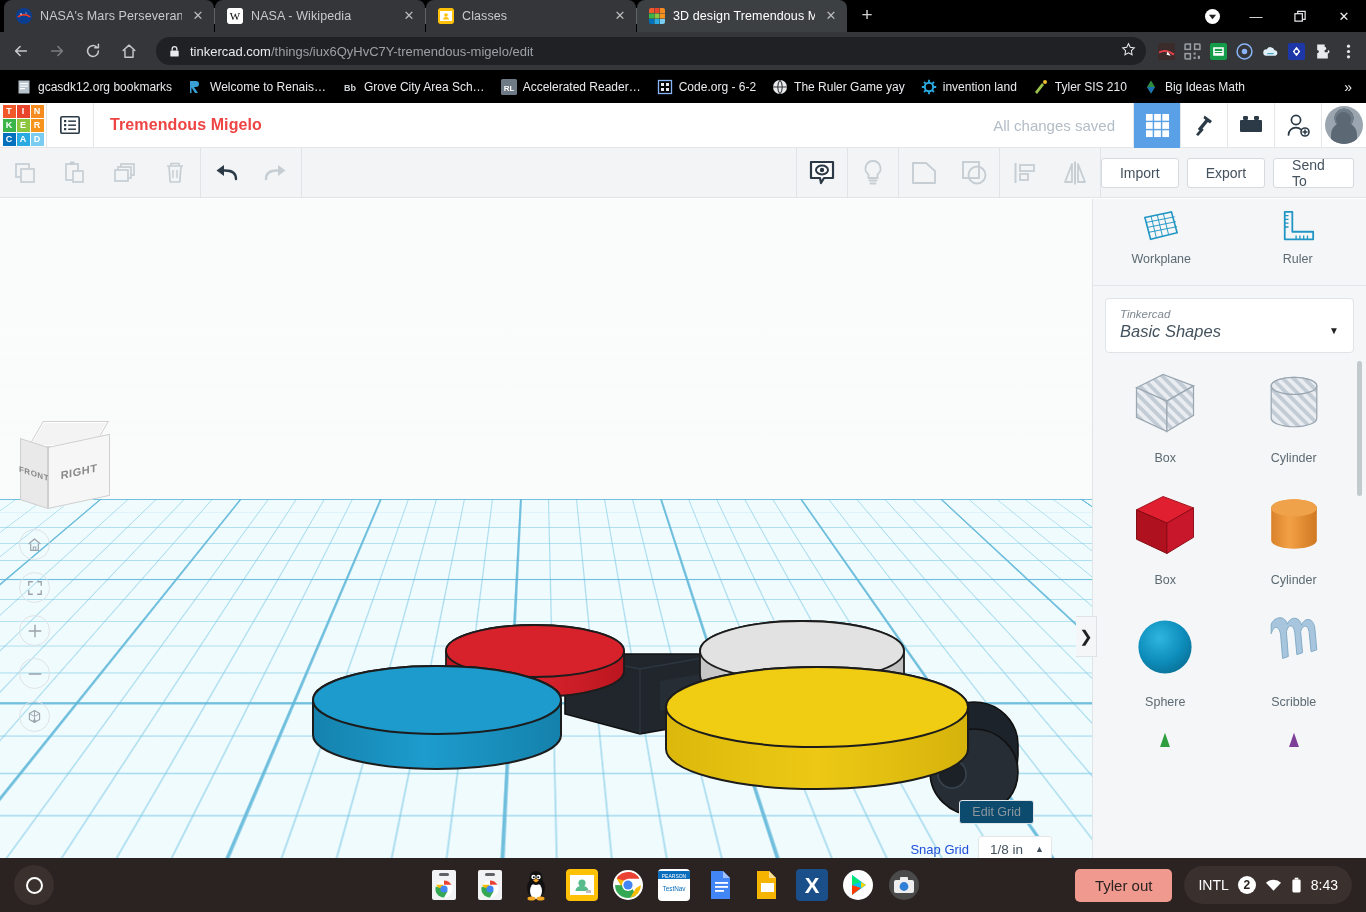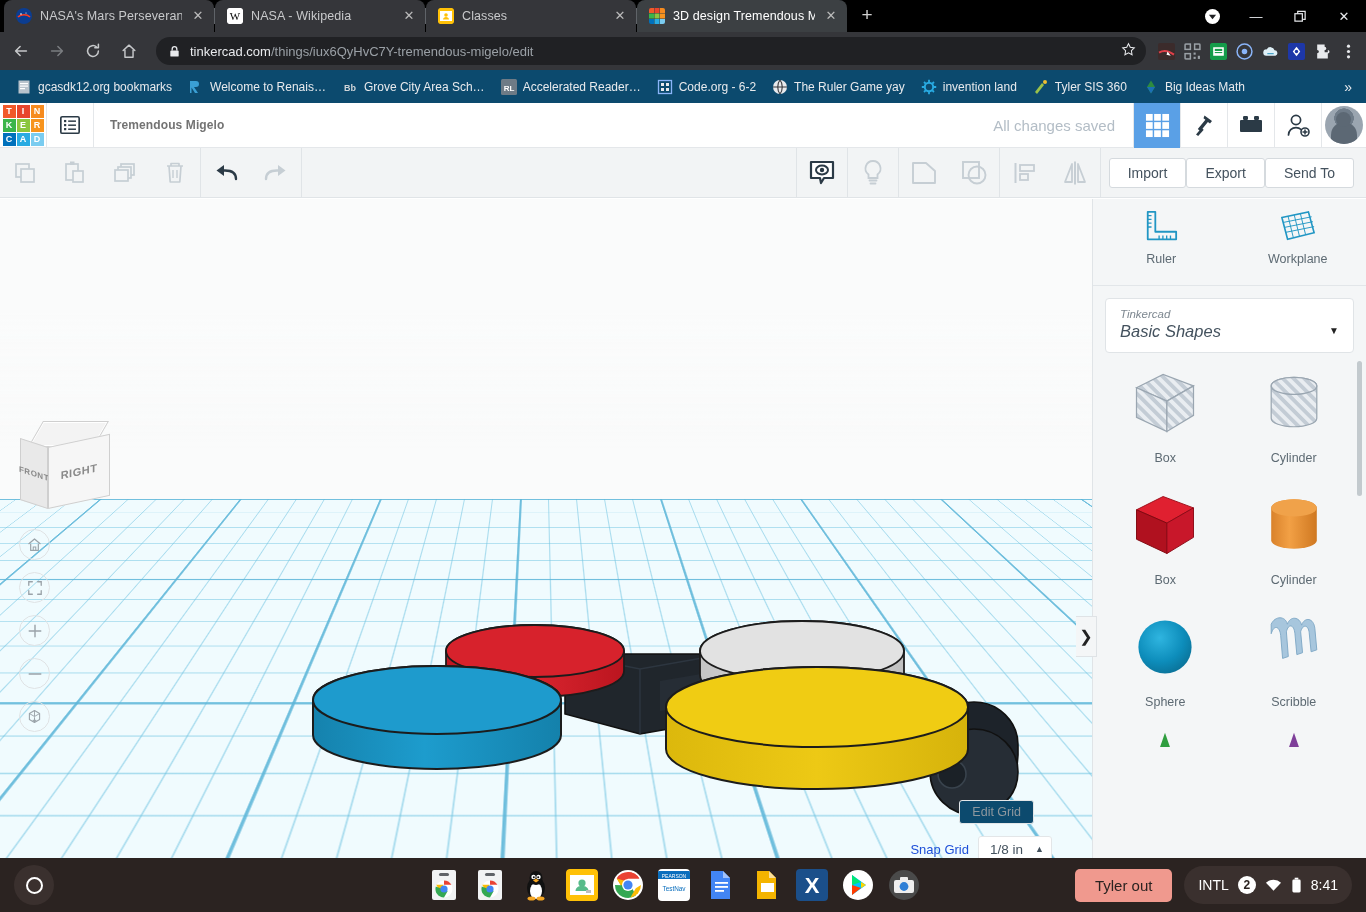--- a/index.html
+++ b/index.html
@@ -58,21 +58,21 @@
   }
   .omni-url { flex:1; white-space:nowrap; overflow:hidden; }
   .omni-url .host { color:#e8eaed; }
   .omni-url .path { color:#9aa0a6; }
   .star { color:#e8eaed; font-size:14px; }
   .ext-icons { display:flex; align-items:center; gap:9px; padding-right:3px; }
   .ext { width:17px; height:17px; flex-shrink:0; border-radius:2px; }
 
   
   .bookmarks {
-    height:33px; background:#0c4a6e; display:flex; align-items:center;
+    height:33px; background:#000000; display:flex; align-items:center;
     padding:0 8px; gap:0; color:#e8eaed; font-size:12px; overflow:hidden;
   }
   .bm { display:flex; align-items:center; gap:6px; padding:3px 8px; border-radius:4px;
         white-space:nowrap; flex-shrink:0;}
   .bm .bmi { width:16px; height:16px; flex-shrink:0; }
   .bm-overflow { margin-left:auto; color:#e8eaed; font-size:14px; padding:0 6px; }
 
   
   .app { width:1366px; height:809px; background:#fff; position:relative; }
 
@@ -81,21 +81,21 @@
     display:flex; align-items:center; position:relative;
   }
   .tc-logo { width:46px; height:45px; display:flex; align-items:center; justify-content:center; }
   .logo-grid { display:grid; grid-template-columns:repeat(3,13px); grid-template-rows:repeat(3,13px); gap:1px; }
   .logo-grid span {
     font-size:9px; font-weight:bold; color:#fff; display:flex;
     align-items:center; justify-content:center; font-family:"Liberation Sans",sans-serif;
   }
   .hdr-divider { width:1px; height:45px; background:#e4e7ea; }
   .hamburger { width:46px; height:45px; display:flex; align-items:center; justify-content:center; }
-  .proj-title { font-size:12px; color:#737373; font-weight:600; padding-left:16px; letter-spacing:.1px; }
+  .proj-title { font-size:16px; color:#ef4444; font-weight:600; padding-left:16px; letter-spacing:.1px; }
   .saved-text { margin-left:auto; color:#b3bdc6; font-size:15px; padding-right:18px; }
   .hdr-btn {
     width:47px; height:45px; display:flex; align-items:center; justify-content:center;
     border-left:1px solid #e4e7ea; position:relative;
   }
   .hdr-btn.sel { background:#5aa0e6; }
   .avatar-btn { width:45px;height:45px;border-left:1px solid #e4e7ea;display:flex;align-items:center;justify-content:center;}
   .avatar {
     width:38px;height:38px;border-radius:50%;
     background:radial-gradient(circle at 50% 32%, #6f7c89 0 30%, #9aa5b0 31% 100%);
@@ -109,21 +109,21 @@
   
   .tc-toolbar {
     height:50px; background:#f2f4f5; border-bottom:1px solid #e0e4e7;
     display:flex; align-items:center; position:relative;
   }
   .tb-group { display:flex; align-items:center; height:50px; }
   .tb-btn {
     width:50px; height:50px; display:flex; align-items:center; justify-content:center;
   }
   .tb-sep { width:1px; height:50px; background:#e0e4e7; }
-  .tb-right { margin-left:auto; display:flex; align-items:center; gap:0; padding-right:12px; }
+  .tb-right { margin-left:auto; display:flex; align-items:center; gap:8px; padding-right:12px; }
   .tb-text-btn {
     height:30px; padding:0 18px; border:1px solid #d5dade; background:#fff;
     border-radius:3px; color:#44525e; font-size:14px; display:flex; align-items:center;
   }
 
   
   .viewport {
     position:absolute; left:0; top:96px; width:1092px; height:713px;
     background:#fafbfb; overflow:hidden;
   }
@@ -477,21 +477,21 @@
           <path d="M8 .8v2.4M8 12.8v2.4M.8 8h2.4M12.8 8h2.4M3 3l1.7 1.7M11.3 11.3 13 13M13 3l-1.7 1.7M4.7 11.3 3 13"></path>
         </g>
       </svg>
     <span>invention land</span>
   </div>
   <div class="bm">
     <svg class="bmi" viewBox="0 0 16 16">
         <path d="M2 13 9 4l2 2-7 9z" fill="#9bc24a"></path>
         <circle cx="12" cy="3" r="2" fill="#f0c030"></circle>
       </svg>
-    <span>Tyler SIS 360</span>
+    <span>Tyler SIS 210</span>
   </div>
   <div class="bm">
     <svg class="bmi" viewBox="0 0 16 16">
         <path d="M8 1.5 12 8 8 14.5 4 8z" fill="#2e8b3f"></path>
         <path d="M8 8 12 8 8 14.5 4 8z" fill="#1b6fb5"></path>
       </svg>
     <span>Big Ideas Math</span>
   </div>
   <div class="bm-overflow">»</div>
 </div>
@@ -781,37 +781,37 @@
       </div>
     </div>
   </div>
 
   <div class="panel-toggle">❯</div>
 
   <div class="rightpanel">
     <div class="rp-tools">
       <div class="rp-tool">
         <svg width="38" height="36" viewBox="0 0 40 38">
+          <path d="M3 9 L31 3 L37 25 L9 32 Z" fill="none" stroke="#2196c4" stroke-width="1.7"></path>
+          <g stroke="#2196c4" stroke-width="1">
+            <path d="M9.5 7.6 L15 29.9M16 6.2 L21.5 28.5M22.5 4.8 L28 27.1"></path>
+            <path d="M4.4 14.2 L34.4 8.2M5.8 19.4 L35.8 13.4M7.2 24.6 L37 18.6"></path>
+          </g>
+        </svg>
+        <span class="rp-tool-label">Workplane</span>
+      </div>
+      <div class="rp-tool">
+        <svg width="38" height="36" viewBox="0 0 40 38">
           <path d="M6 3 L14 3 L14 24 L36 24 L36 32 L6 32 Z" fill="none" stroke="#2196c4" stroke-width="1.9" stroke-linejoin="round"></path>
           <g stroke="#2196c4" stroke-width="1.4">
             <path d="M6 7h4M6 11h4M6 15h4M6 19h4"></path>
             <path d="M18 32v-4M22 32v-4M26 32v-4M30 32v-4"></path>
           </g>
         </svg>
         <span class="rp-tool-label">Ruler</span>
-      </div>
-      <div class="rp-tool">
-        <svg width="38" height="36" viewBox="0 0 40 38">
-          <path d="M3 9 L31 3 L37 25 L9 32 Z" fill="none" stroke="#2196c4" stroke-width="1.7"></path>
-          <g stroke="#2196c4" stroke-width="1">
-            <path d="M9.5 7.6 L15 29.9M16 6.2 L21.5 28.5M22.5 4.8 L28 27.1"></path>
-            <path d="M4.4 14.2 L34.4 8.2M5.8 19.4 L35.8 13.4M7.2 24.6 L37 18.6"></path>
-          </g>
-        </svg>
-        <span class="rp-tool-label">Workplane</span>
       </div>
     </div>
     <div class="rp-sep"></div>
 
     <div class="rp-select">
       <div class="rp-select-sub">Tinkercad</div>
       <div class="rp-select-main">Basic Shapes</div>
       <div class="rp-caret">▼</div>
     </div>
 
@@ -1007,15 +1007,15 @@
   <div class="status-area">
     <span>INTL</span>
     <span class="badge-circle">2</span>
     <svg width="17" height="14" viewBox="0 0 18 14">
         <path d="M9 13 1 4.5a12 12 0 0 1 16 0z" fill="#fff"></path>
       </svg>
     <svg width="11" height="17" viewBox="0 0 12 18">
         <rect x="4" y="0.5" width="4" height="2" fill="#fff"></rect>
         <rect x="1.5" y="2.5" width="9" height="14" rx="1.5" fill="#fff"></rect>
       </svg>
-    <span>8:41</span>
+    <span>8:43</span>
   </div>
 </div>
 
 </body></html>

